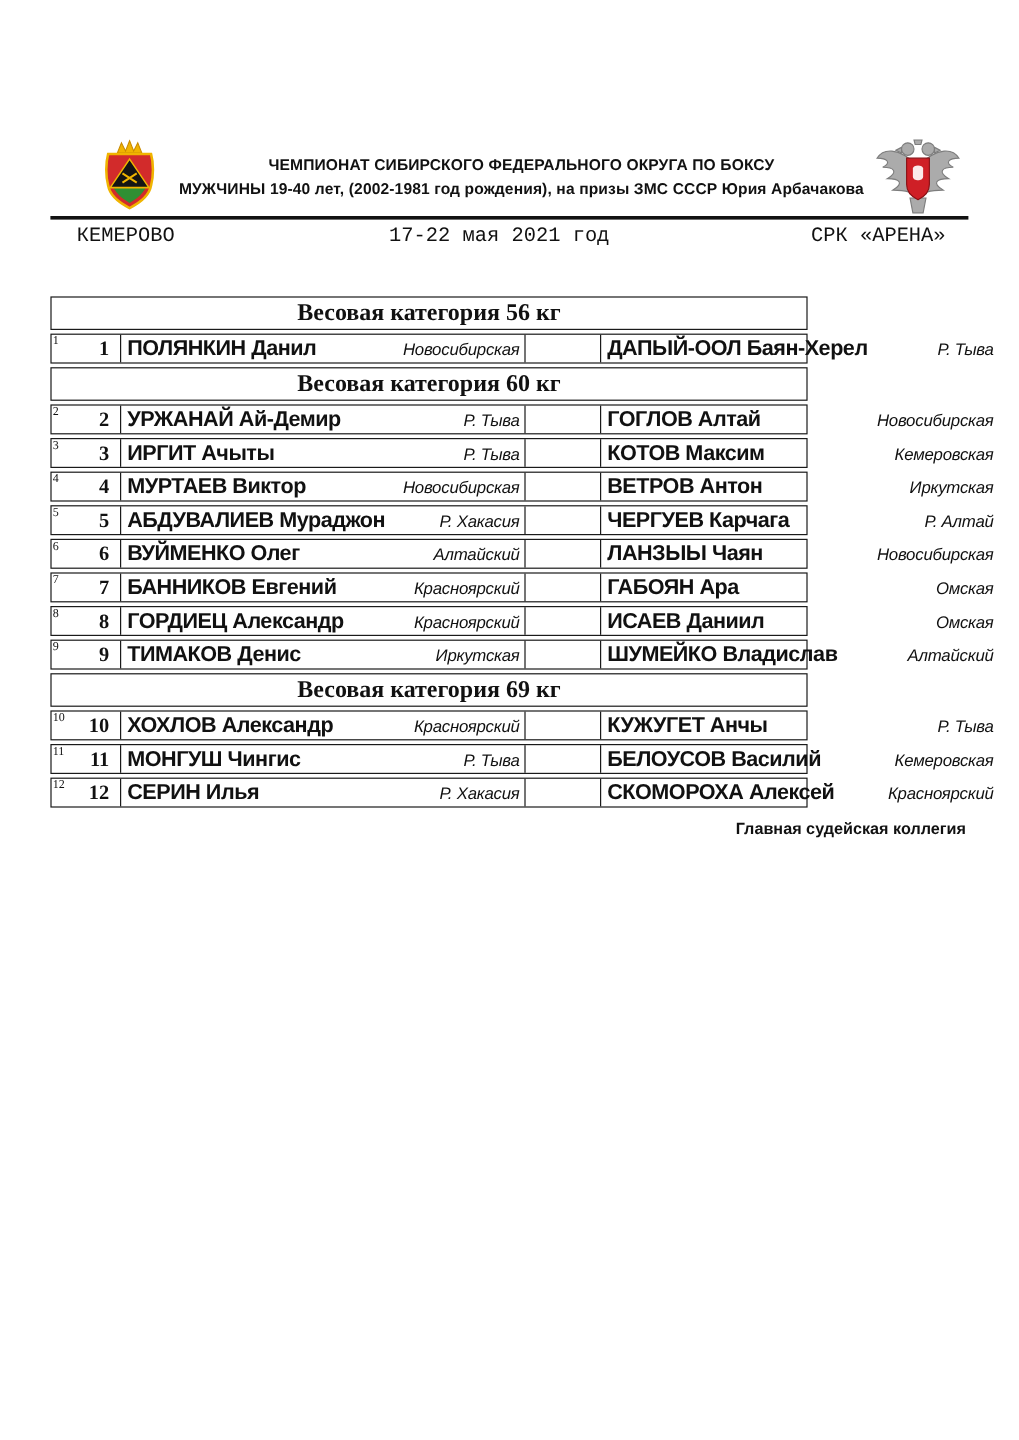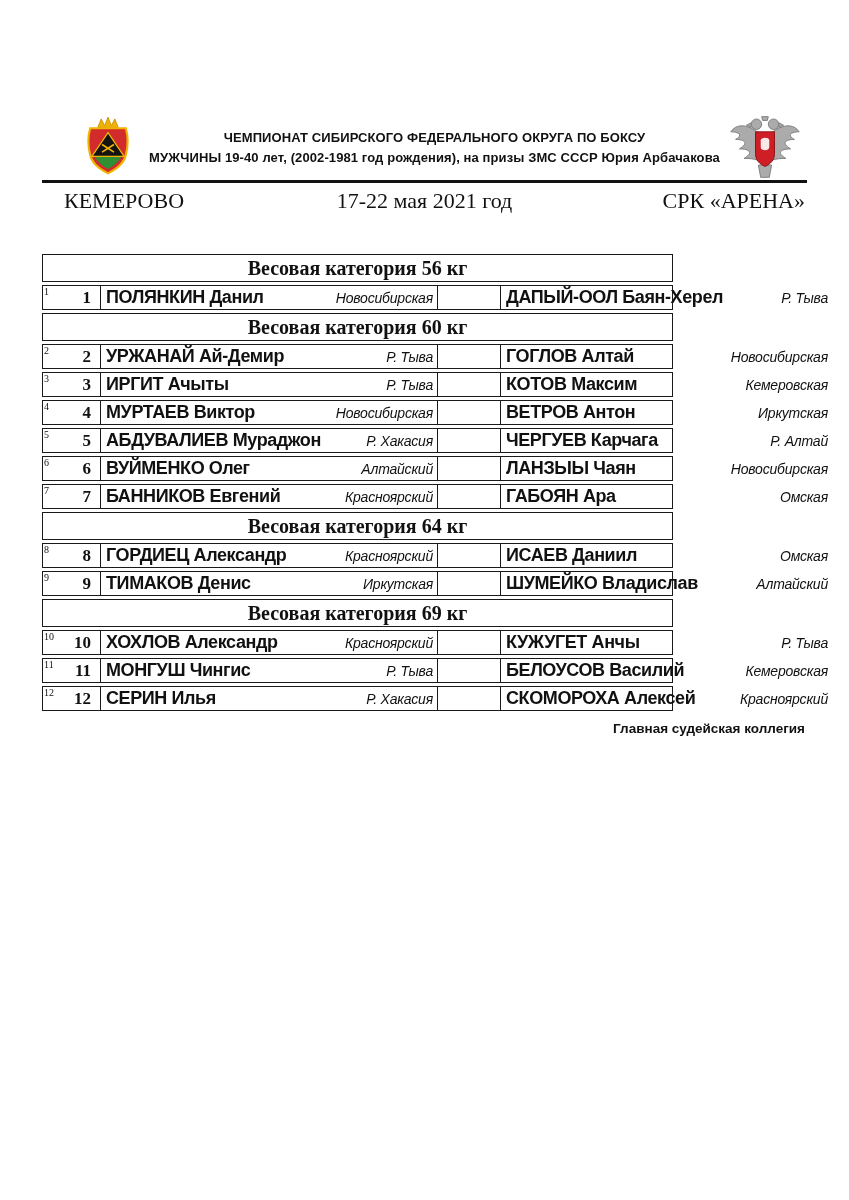--- a/index.html
+++ b/index.html
@@ -33,25 +33,25 @@
     font-size: 13px;
     line-height: 1.55;
     letter-spacing: 0.1px;
   }
   .rule {
     margin: 0 42px;
     height: 3px;
     background: #121212;
   }
   .city-row {
-    margin: 5px 42px 0 42px;
+    margin: 5px 59px 0 42px;
     display: grid;
     grid-template-columns: 1fr auto 1fr;
-    font-family: Liberation Serif, serif;
-    font-size: 22px;
+    font-family: Liberation Mono, monospace;
+    font-size: 17px;
   }
   .city-row .city { text-align: left; padding-left: 22px; }
   .city-row .dates { text-align: center; }
   .city-row .venue { text-align: right; padding-right: 2px; }
   
   .title-block { text-align: center; margin-top: 60px; }
   .main-title {
     font-size: 46px;
     font-weight: bold;
     letter-spacing: 1px;
@@ -261,23 +261,20 @@
       <span class="fighter-name">БАННИКОВ Евгений</span>
       <span class="fighter-region">Красноярский</span>
     </div>
     <div class="cell gap-cell"></div>
     <div class="cell corner-cell">
       <span class="fighter-name">ГАБОЯН Ара</span>
       <span class="fighter-region">Омская</span>
     </div>
   </div>
 
-  <div class="cat-row">
-    <span>Весовая категория 64 кг</span>
-  </div>
 
   <div class="pair-row">
     <div class="cell sup-cell">8</div>
     <div class="cell num-cell">8</div>
     <div class="cell corner-cell">
       <span class="fighter-name">ГОРДИЕЦ Александр</span>
       <span class="fighter-region">Красноярский</span>
     </div>
     <div class="cell gap-cell"></div>
     <div class="cell corner-cell">

